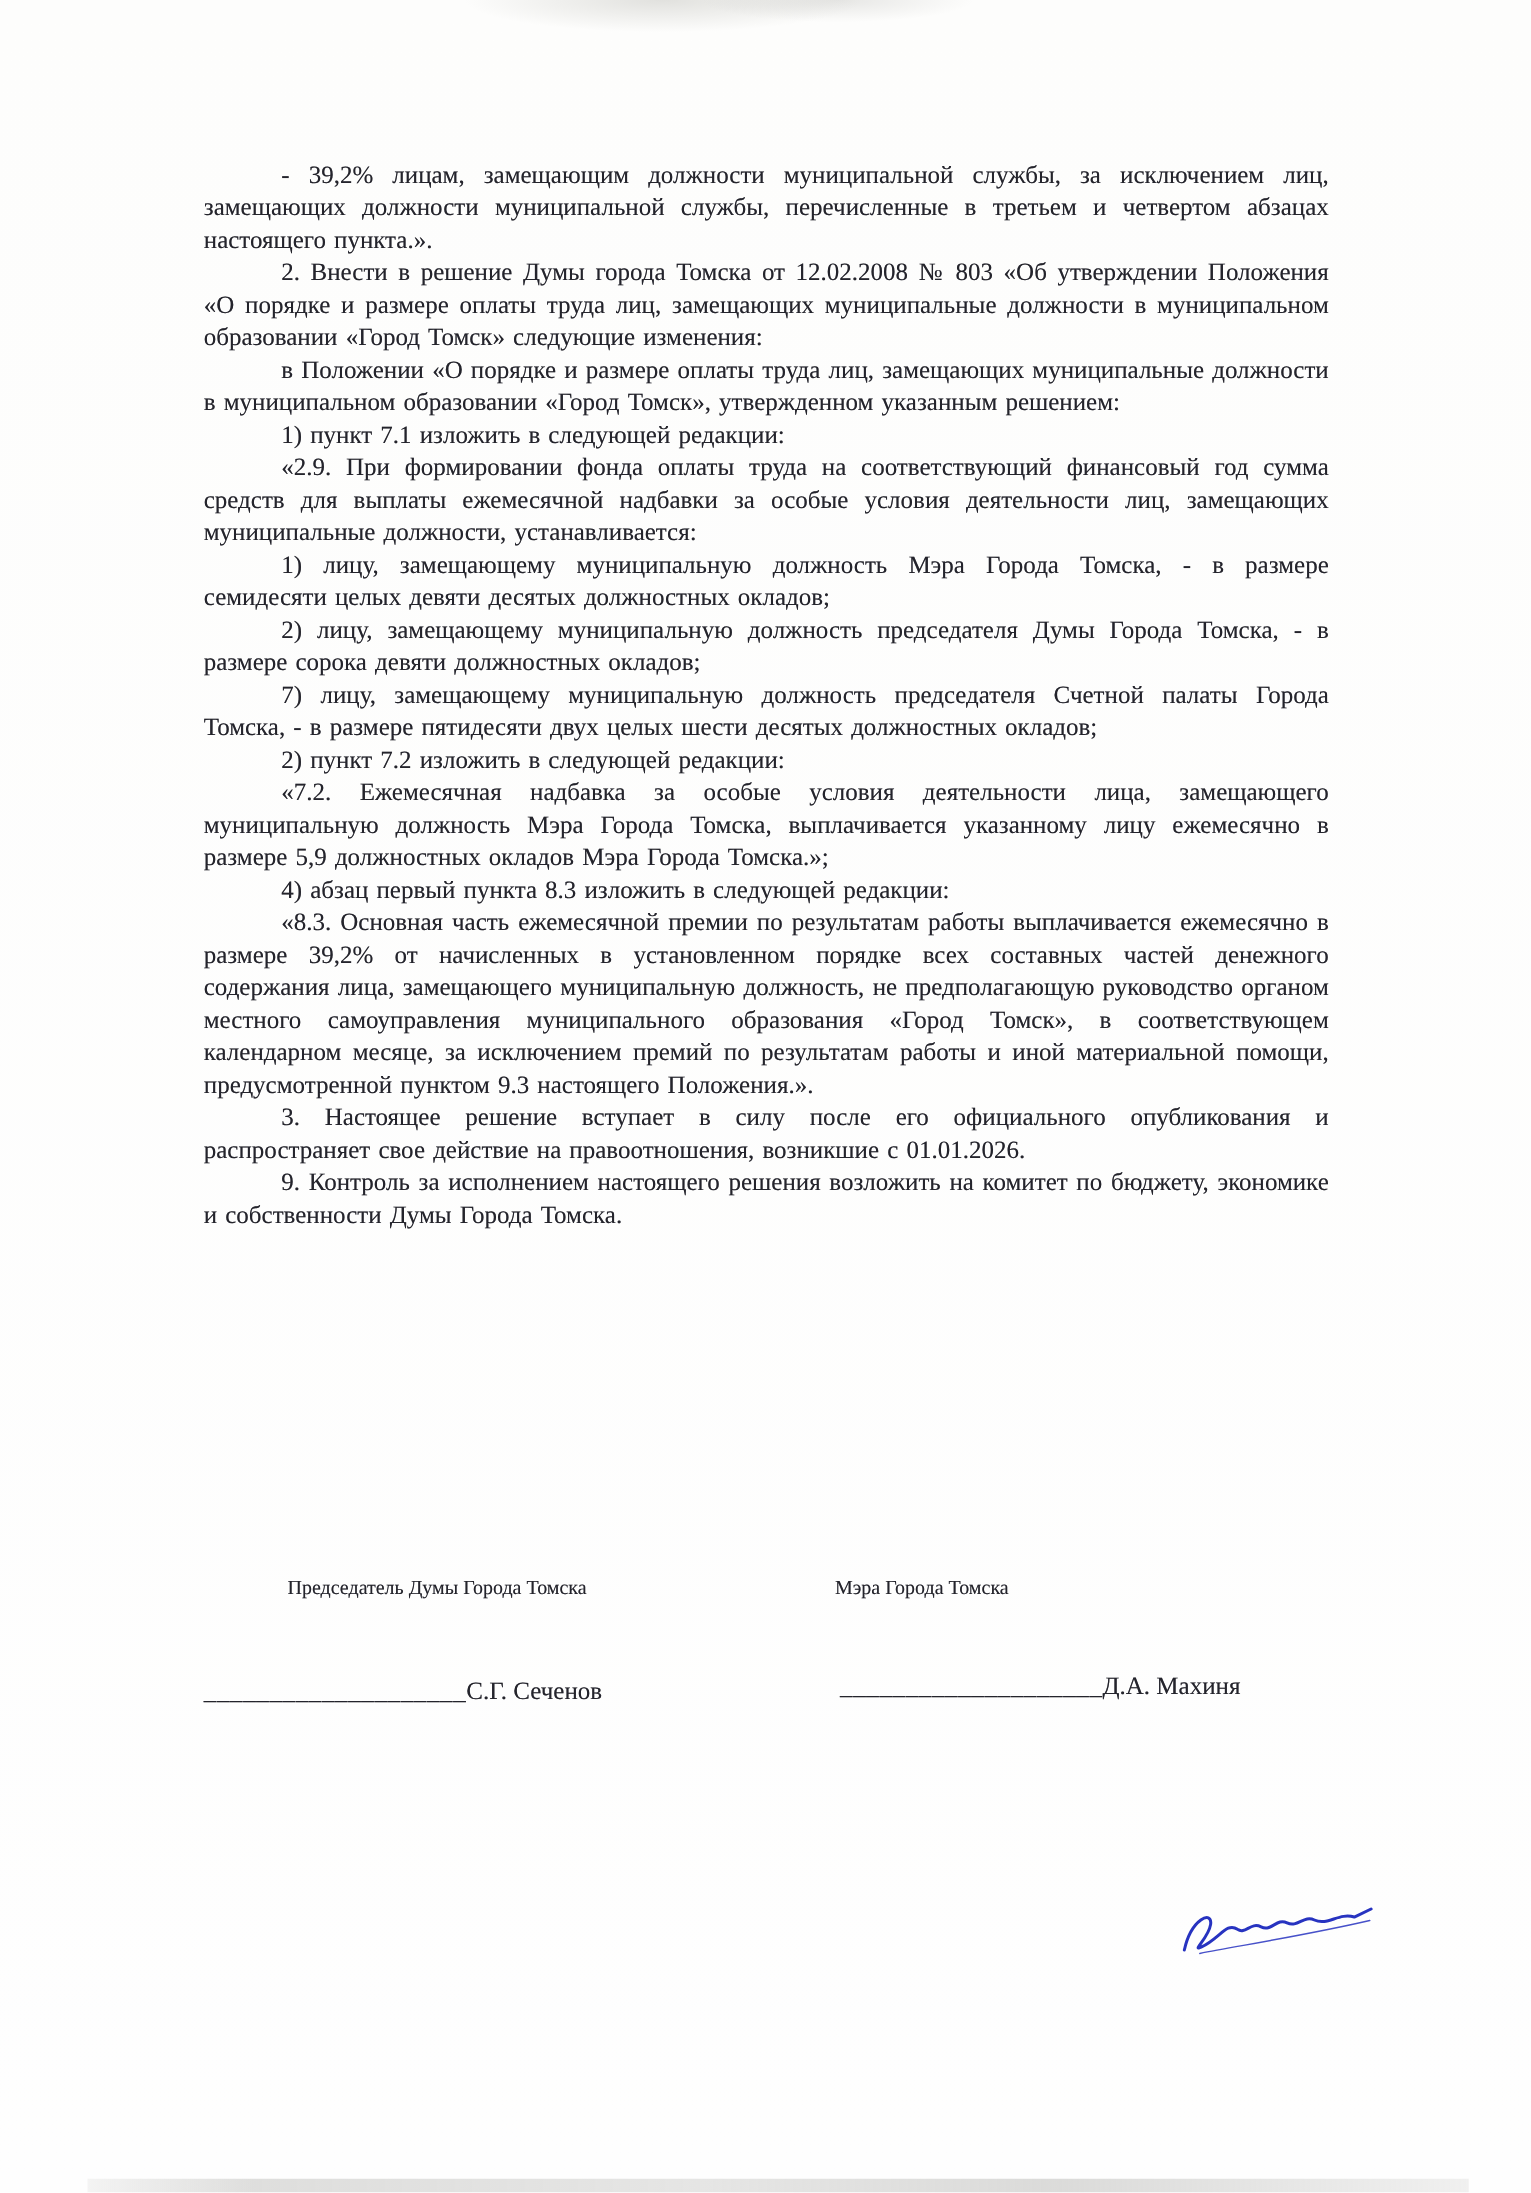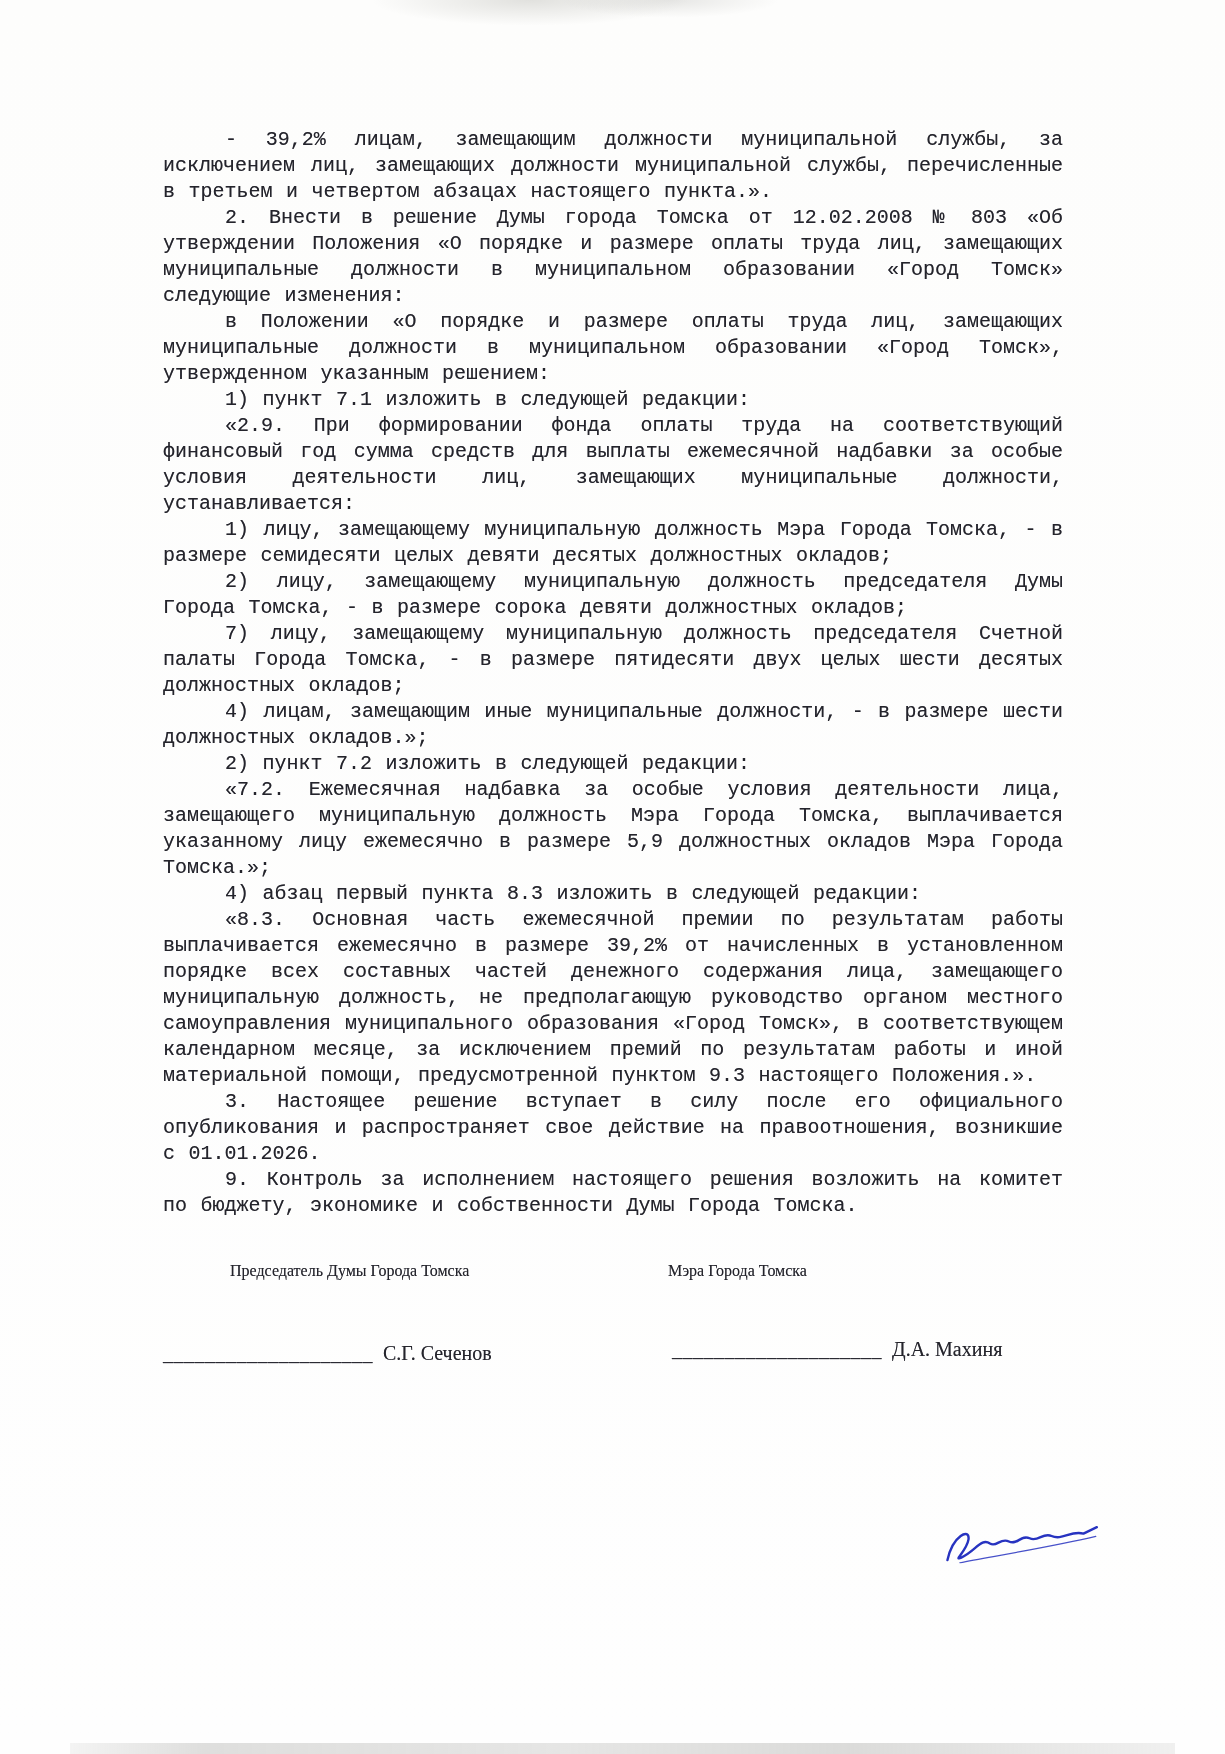--- a/index.html
+++ b/index.html
@@ -28,21 +28,21 @@
   .scan-band-bottom {
     position: absolute; bottom: 0; left: 70px; right: 50px; height: 11px;
     background: linear-gradient(90deg,
       rgba(185,185,182,0.15) 0%, rgba(185,185,182,0.45) 12%,
       rgba(185,185,182,0.35) 45%, rgba(185,185,182,0.5) 70%,
       rgba(185,185,182,0.2) 100%);
     filter: blur(0.5px);
     pointer-events: none;
   }
   .content {
-    position: absolute; left: 163px; top: 127px; width: 900px; font-family: Liberation Mono, monospace;
+    position: absolute; left: 163px; top: 127px; width: 900px;
   }
   .para {
     margin: 0;
     text-indent: 62px;
     text-align: justify;
     font-size: 20px;
     line-height: 26px;
     color: #24242c;
     word-spacing: 1.5px;
     text-shadow: 0 0 0.4px rgba(30,30,40,0.45);
@@ -53,21 +53,21 @@
     text-shadow: 0 0 0.4px rgba(30,30,40,0.45);
     white-space: nowrap;
   }
   .sig-row {
     position: absolute;
     font-size: 20px; color: #24242c;
     text-shadow: 0 0 0.4px rgba(30,30,40,0.45);
     white-space: nowrap;
   }
   .sig-line { letter-spacing: 0.5px; }
-  .sig-name { margin-left: 10px; }
+  .sig-name { }
   .handwritten {
     position: absolute; left: 938px; top: 1516px;
     width: 170px; height: 52px;
     transform: rotate(-6deg);
   }
 </style>
 </head>
 <body>
 
 <div class="page">
@@ -77,21 +77,20 @@
 
   <div class="content">
       <p class="para">- 39,2% лицам, замещающим должности муниципальной службы, за исключением лиц, замещающих должности муниципальной службы, перечисленные в третьем и четвертом абзацах настоящего пункта.».</p>
       <p class="para">2. Внести в решение Думы города Томска от 12.02.2008 № 803 «Об утверждении Положения «О порядке и размере оплаты труда лиц, замещающих муниципальные должности в муниципальном образовании «Город Томск» следующие изменения:</p>
       <p class="para">в Положении «О порядке и размере оплаты труда лиц, замещающих муниципальные должности в муниципальном образовании «Город Томск», утвержденном указанным решением:</p>
       <p class="para">1) пункт 7.1 изложить в следующей редакции:</p>
       <p class="para">«2.9. При формировании фонда оплаты труда на соответствующий финансовый год сумма средств для выплаты ежемесячной надбавки за особые условия деятельности лиц, замещающих муниципальные должности, устанавливается:</p>
       <p class="para">1) лицу, замещающему муниципальную должность Мэра Города Томска, - в размере семидесяти целых девяти десятых должностных окладов;</p>
       <p class="para">2) лицу, замещающему муниципальную должность председателя Думы Города Томска, - в размере сорока девяти должностных окладов;</p>
       <p class="para">7) лицу, замещающему муниципальную должность председателя Счетной палаты Города Томска, - в размере пятидесяти двух целых шести десятых должностных окладов;</p>
-      <p class="para">4) лицам, замещающим иные муниципальные должности, - в размере шести должностных окладов.»;</p>
       <p class="para">2) пункт 7.2 изложить в следующей редакции:</p>
       <p class="para">«7.2. Ежемесячная надбавка за особые условия деятельности лица, замещающего муниципальную должность Мэра Города Томска, выплачивается указанному лицу ежемесячно в размере 5,9 должностных окладов Мэра Города Томска.»;</p>
       <p class="para">4) абзац первый пункта 8.3 изложить в следующей редакции:</p>
       <p class="para">«8.3. Основная часть ежемесячной премии по результатам работы выплачивается ежемесячно в размере 39,2% от начисленных в установленном порядке всех составных частей денежного содержания лица, замещающего муниципальную должность, не предполагающую руководство органом местного самоуправления муниципального образования «Город Томск», в соответствующем календарном месяце, за исключением премий по результатам работы и иной материальной помощи, предусмотренной пунктом 9.3 настоящего Положения.».</p>
       <p class="para">3. Настоящее решение вступает в силу после его официального опубликования и распространяет свое действие на правоотношения, возникшие с 01.01.2026.</p>
       <p class="para">9. Контроль за исполнением настоящего решения возложить на комитет по бюджету, экономике и собственности Думы Города Томска.</p>
     </div>
 
   <div class="sig-title" style="left:230px; top:1262px;">Председатель Думы Города Томска</div>
 

